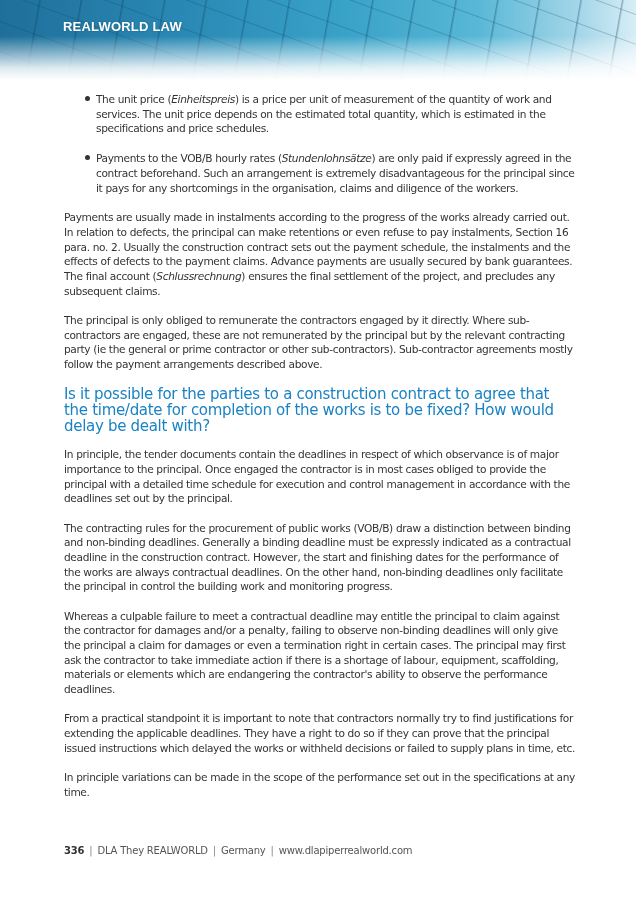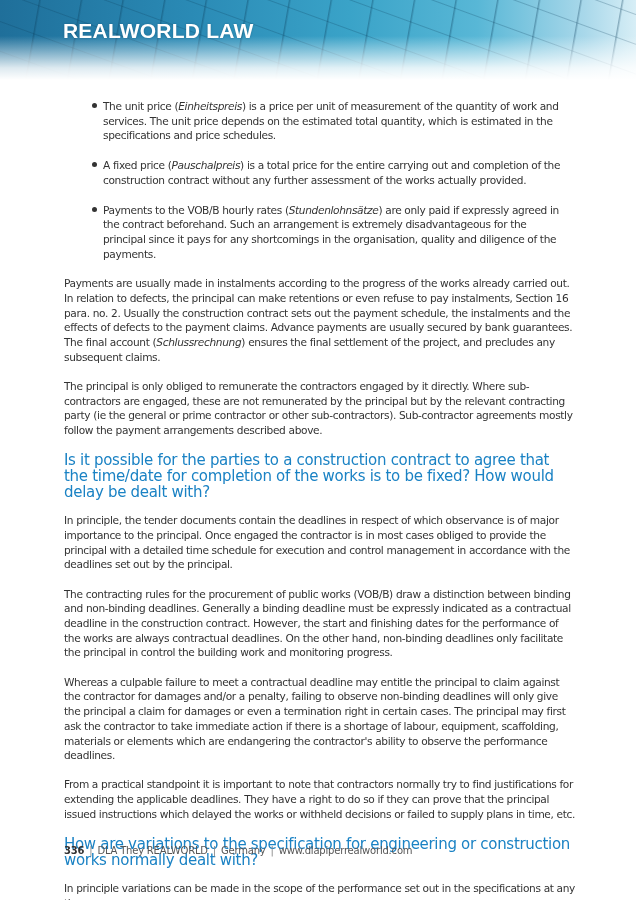--- a/index.html
+++ b/index.html
@@ -11,28 +11,28 @@
     position: absolute; left: 0; top: 0; width: 636px; height: 80px;
     background:
       linear-gradient(to bottom, rgba(255,255,255,0) 0%, rgba(255,255,255,0) 45%, rgba(255,255,255,0.85) 85%, #ffffff 100%),
       repeating-linear-gradient(100deg, rgba(255,255,255,0) 0px, rgba(255,255,255,0) 38px, rgba(10,60,90,0.35) 39px, rgba(255,255,255,0) 41px),
       repeating-linear-gradient(20deg, rgba(255,255,255,0) 0px, rgba(255,255,255,0) 26px, rgba(10,60,90,0.25) 27px, rgba(255,255,255,0) 28px),
       linear-gradient(90deg, #1f6f9a 0%, #2a8ab5 30%, #3aa3c8 55%, #58b7d6 75%, #a9d8ea 92%, #d7eef6 100%);
   }
   .banner-title {
     position: absolute; left: 63px; top: 19px;
     font-family: "Liberation Sans", sans-serif; font-weight: bold;
-    font-size: 21px; color: #ffffff; letter-spacing: 0.2px;
+    font-size: 13px; color: #ffffff; letter-spacing: 0.2px;
     text-shadow: 0 0 2px rgba(0,40,70,0.35);
   }
   .content {
     position: absolute; left: 64px; top: 92px; width: 512px;
     font-size: 10.6px; line-height: 14.7px; letter-spacing: -0.35px;
   }
-  .bullets { list-style: none; margin: 7px; padding: 0; }
+  .bullets { list-style: none; margin: 0; padding: 0; }
   .bullet {
     position: relative; padding-left: 32px; margin-bottom: 15px;
   }
   .bullet-dot {
     position: absolute; left: 21px; top: 4px; width: 5px; height: 5px;
     background: #333; border-radius: 50%;
   }
   p { margin: 0 0 14.5px 0; }
   em { font-style: italic; }
   .heading {
@@ -54,37 +54,32 @@
 </div>
 
 <div class="content">
   <ul class="bullets">
     <li class="bullet">
       <span class="bullet-dot"></span>
       <span>The unit price (</span><em>Einheitspreis</em><span>) is a price per unit of measurement of the quantity of work and services. The unit price depends on the estimated total quantity, which is estimated in the specifications and price schedules.</span>
     </li>
     <li class="bullet">
       <span class="bullet-dot"></span>
-      <span>A fixed price (</span><em>Pauschalpreis</em><span>) is a total price for the entire carrying out and completion of the construction contract without any further assessment of the works actually provided.</span>
-    </li>
-    <li class="bullet">
-      <span class="bullet-dot"></span>
-      <span>Payments to the VOB/B hourly rates (</span><em>Stundenlohnsätze</em><span>) are only paid if expressly agreed in the contract beforehand. Such an arrangement is extremely disadvantageous for the principal since it pays for any shortcomings in the organisation, quality and diligence of the payments.</span>
+      <span>Payments to the VOB/B hourly rates (</span><em>Stundenlohnsätze</em><span>) are only paid if expressly agreed in the contract beforehand. Such an arrangement is extremely disadvantageous for the principal since it pays for any shortcomings in the organisation, claims and diligence of the workers.</span>
     </li>
   </ul>
 
   <p><span>Payments are usually made in instalments according to the progress of the works already carried out. In relation to defects, the principal can make retentions or even refuse to pay instalments, Section 16 para. no. 2. Usually the construction contract sets out the payment schedule, the instalments and the effects of defects to the payment claims. Advance payments are usually secured by bank guarantees. The final account (</span><em>Schlussrechnung</em><span>) ensures the final settlement of the project, and precludes any subsequent claims.</span></p>
 
   <p>The principal is only obliged to remunerate the contractors engaged by it directly. Where sub-contractors are engaged, these are not remunerated by the principal but by the relevant contracting party (ie the general or prime contractor or other sub-contractors). Sub-contractor agreements mostly follow the payment arrangements described above.</p>
 
   <div class="heading">Is it possible for the parties to a construction contract to agree that the time/date for completion of the works is to be fixed? How would delay be dealt with?</div>
   <p>In principle, the tender documents contain the deadlines in respect of which observance is of major importance to the principal. Once engaged the contractor is in most cases obliged to provide the principal with a detailed time schedule for execution and control management in accordance with the deadlines set out by the principal.</p>
   <p>The contracting rules for the procurement of public works (VOB/B) draw a distinction between binding and non-binding deadlines. Generally a binding deadline must be expressly indicated as a contractual deadline in the construction contract. However, the start and finishing dates for the performance of the works are always contractual deadlines. On the other hand, non-binding deadlines only facilitate the principal in control the building work and monitoring progress.</p>
   <p>Whereas a culpable failure to meet a contractual deadline may entitle the principal to claim against the contractor for damages and/or a penalty, failing to observe non-binding deadlines will only give the principal a claim for damages or even a termination right in certain cases. The principal may first ask the contractor to take immediate action if there is a shortage of labour, equipment, scaffolding, materials or elements which are endangering the contractor's ability to observe the performance deadlines.</p>
   <p>From a practical standpoint it is important to note that contractors normally try to find justifications for extending the applicable deadlines. They have a right to do so if they can prove that the principal issued instructions which delayed the works or withheld decisions or failed to supply plans in time, etc.</p>
 
-  <div class="heading">How are variations to the specification for engineering or construction works normally dealt with?</div>
   <p>In principle variations can be made in the scope of the performance set out in the specifications at any time.</p>
 </div>
 
 <div class="footer">
   <span class="page">336</span><span class="sep">|</span><span>DLA They REALWORLD</span><span class="sep">|</span><span>Germany</span><span class="sep">|</span><span>www.dlapiperrealworld.com</span>
 </div>
 
 </body></html>

